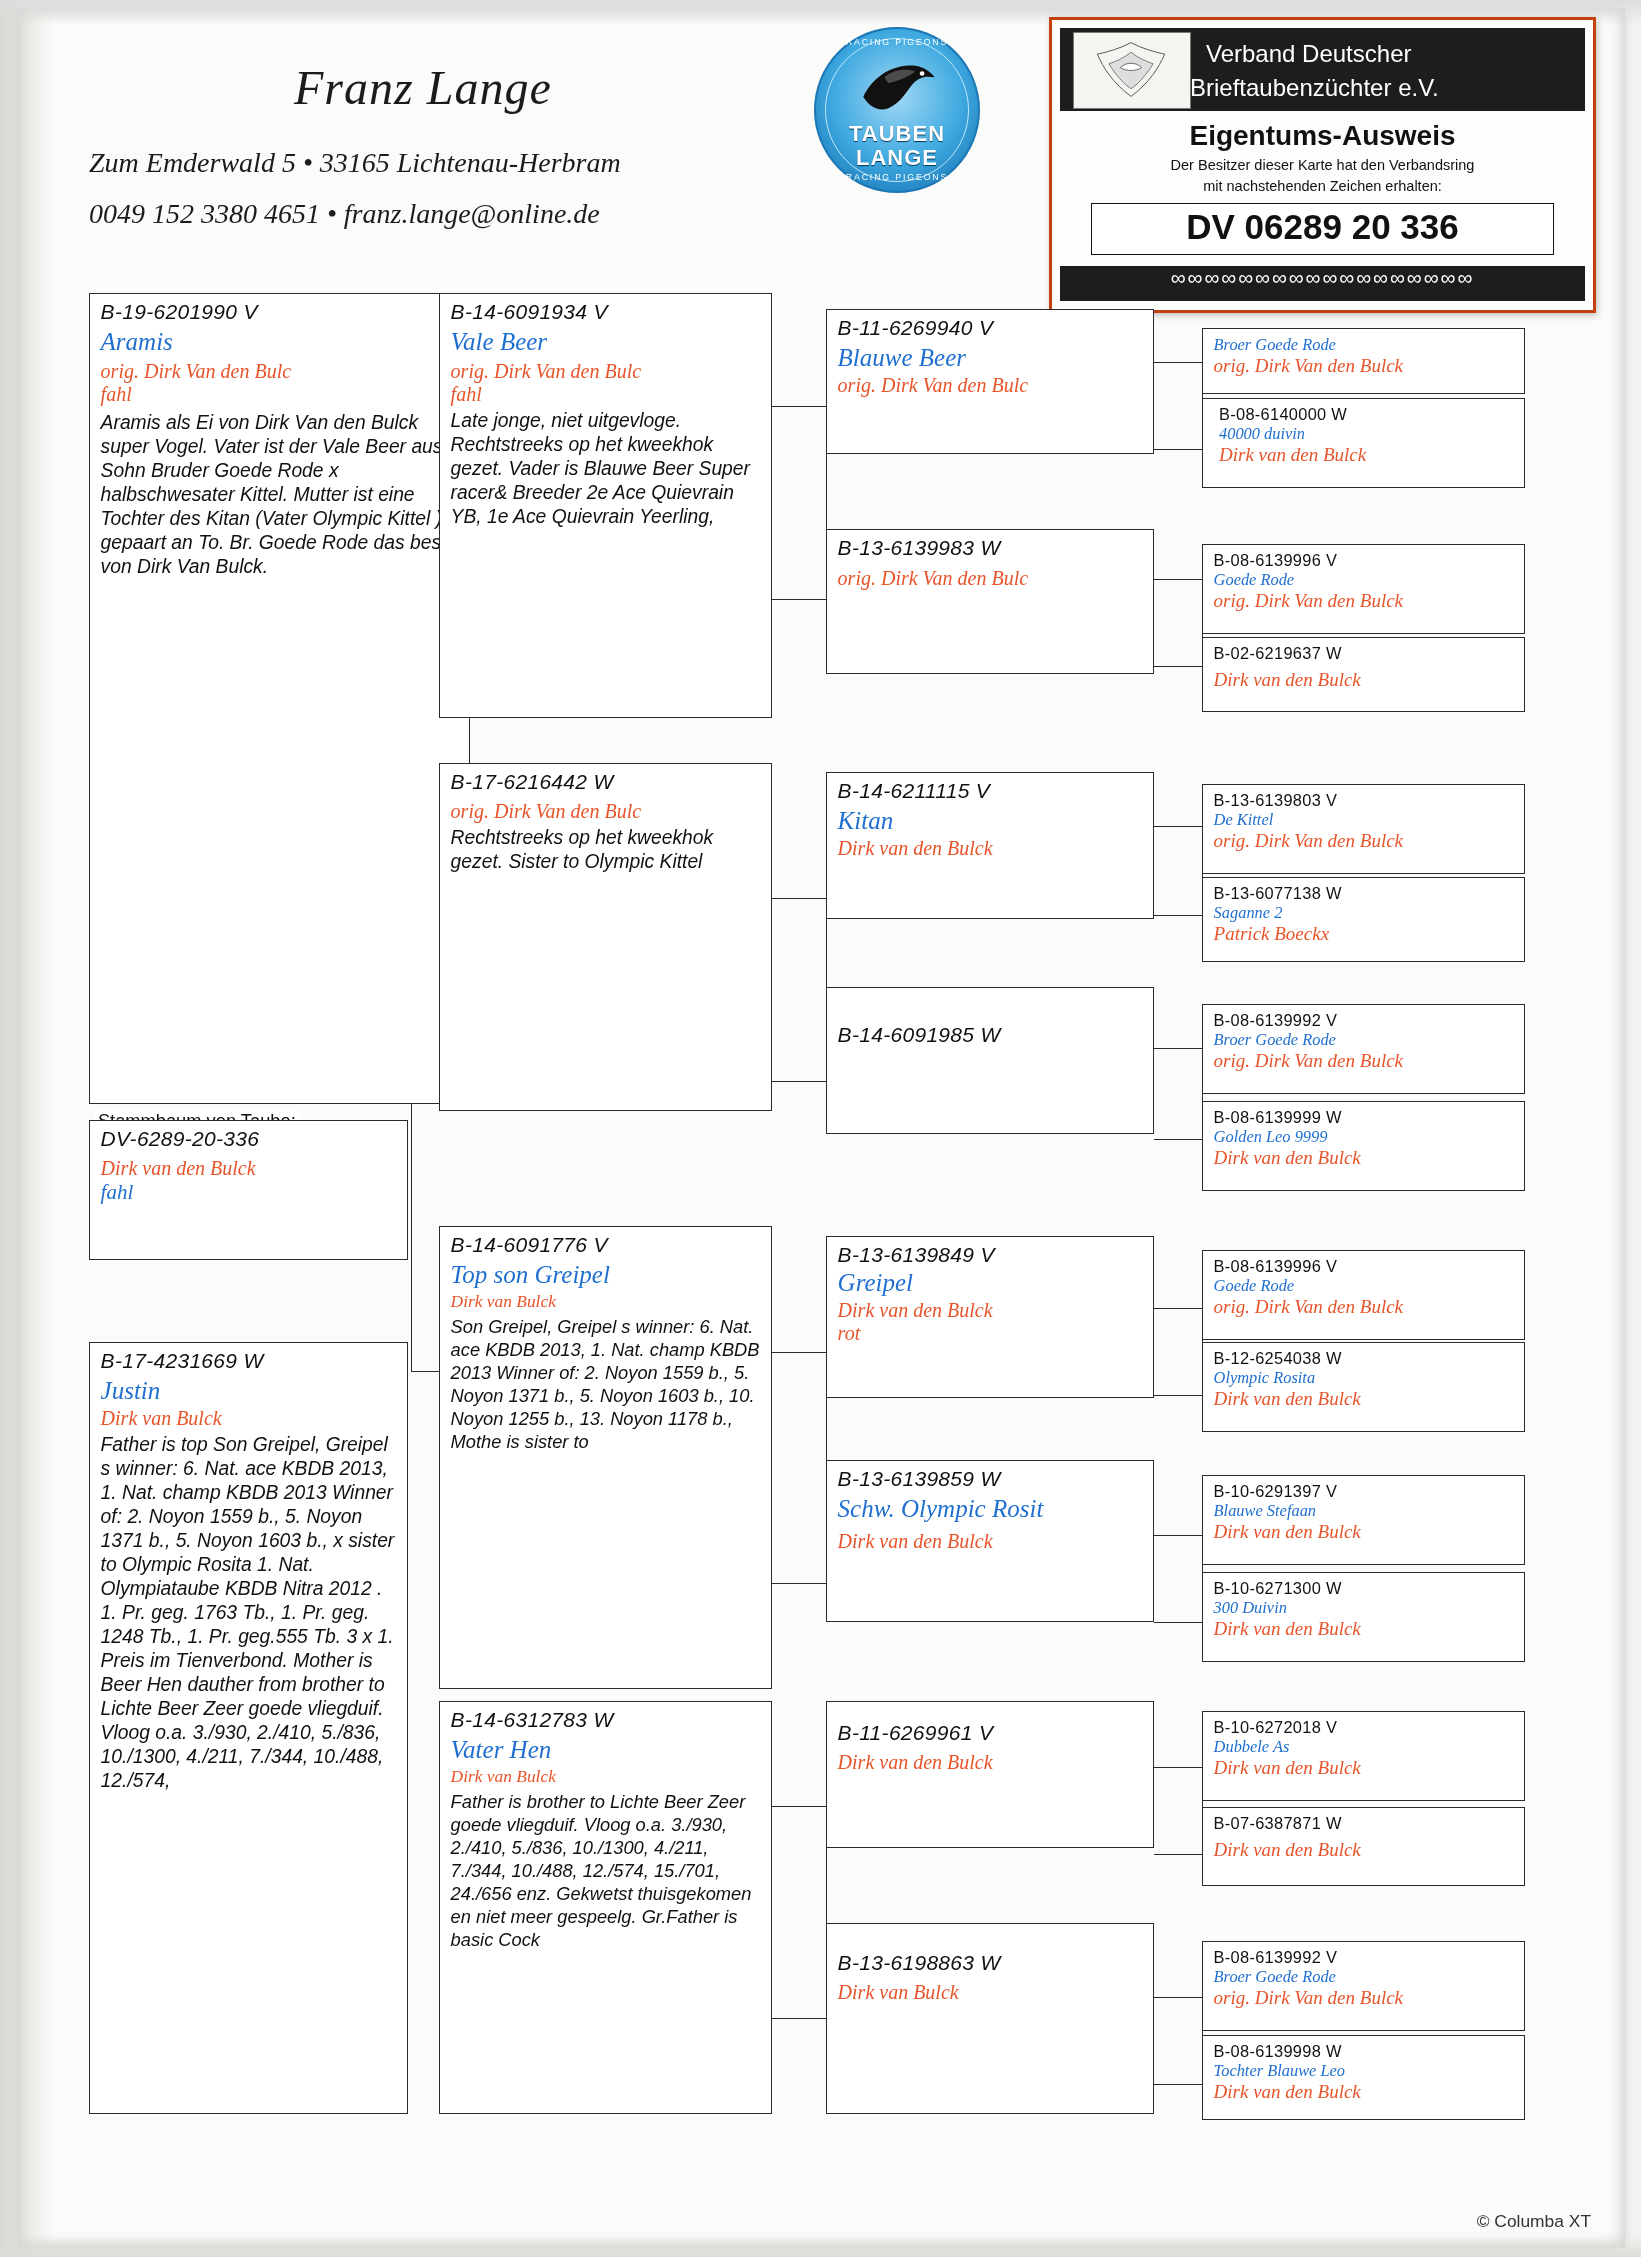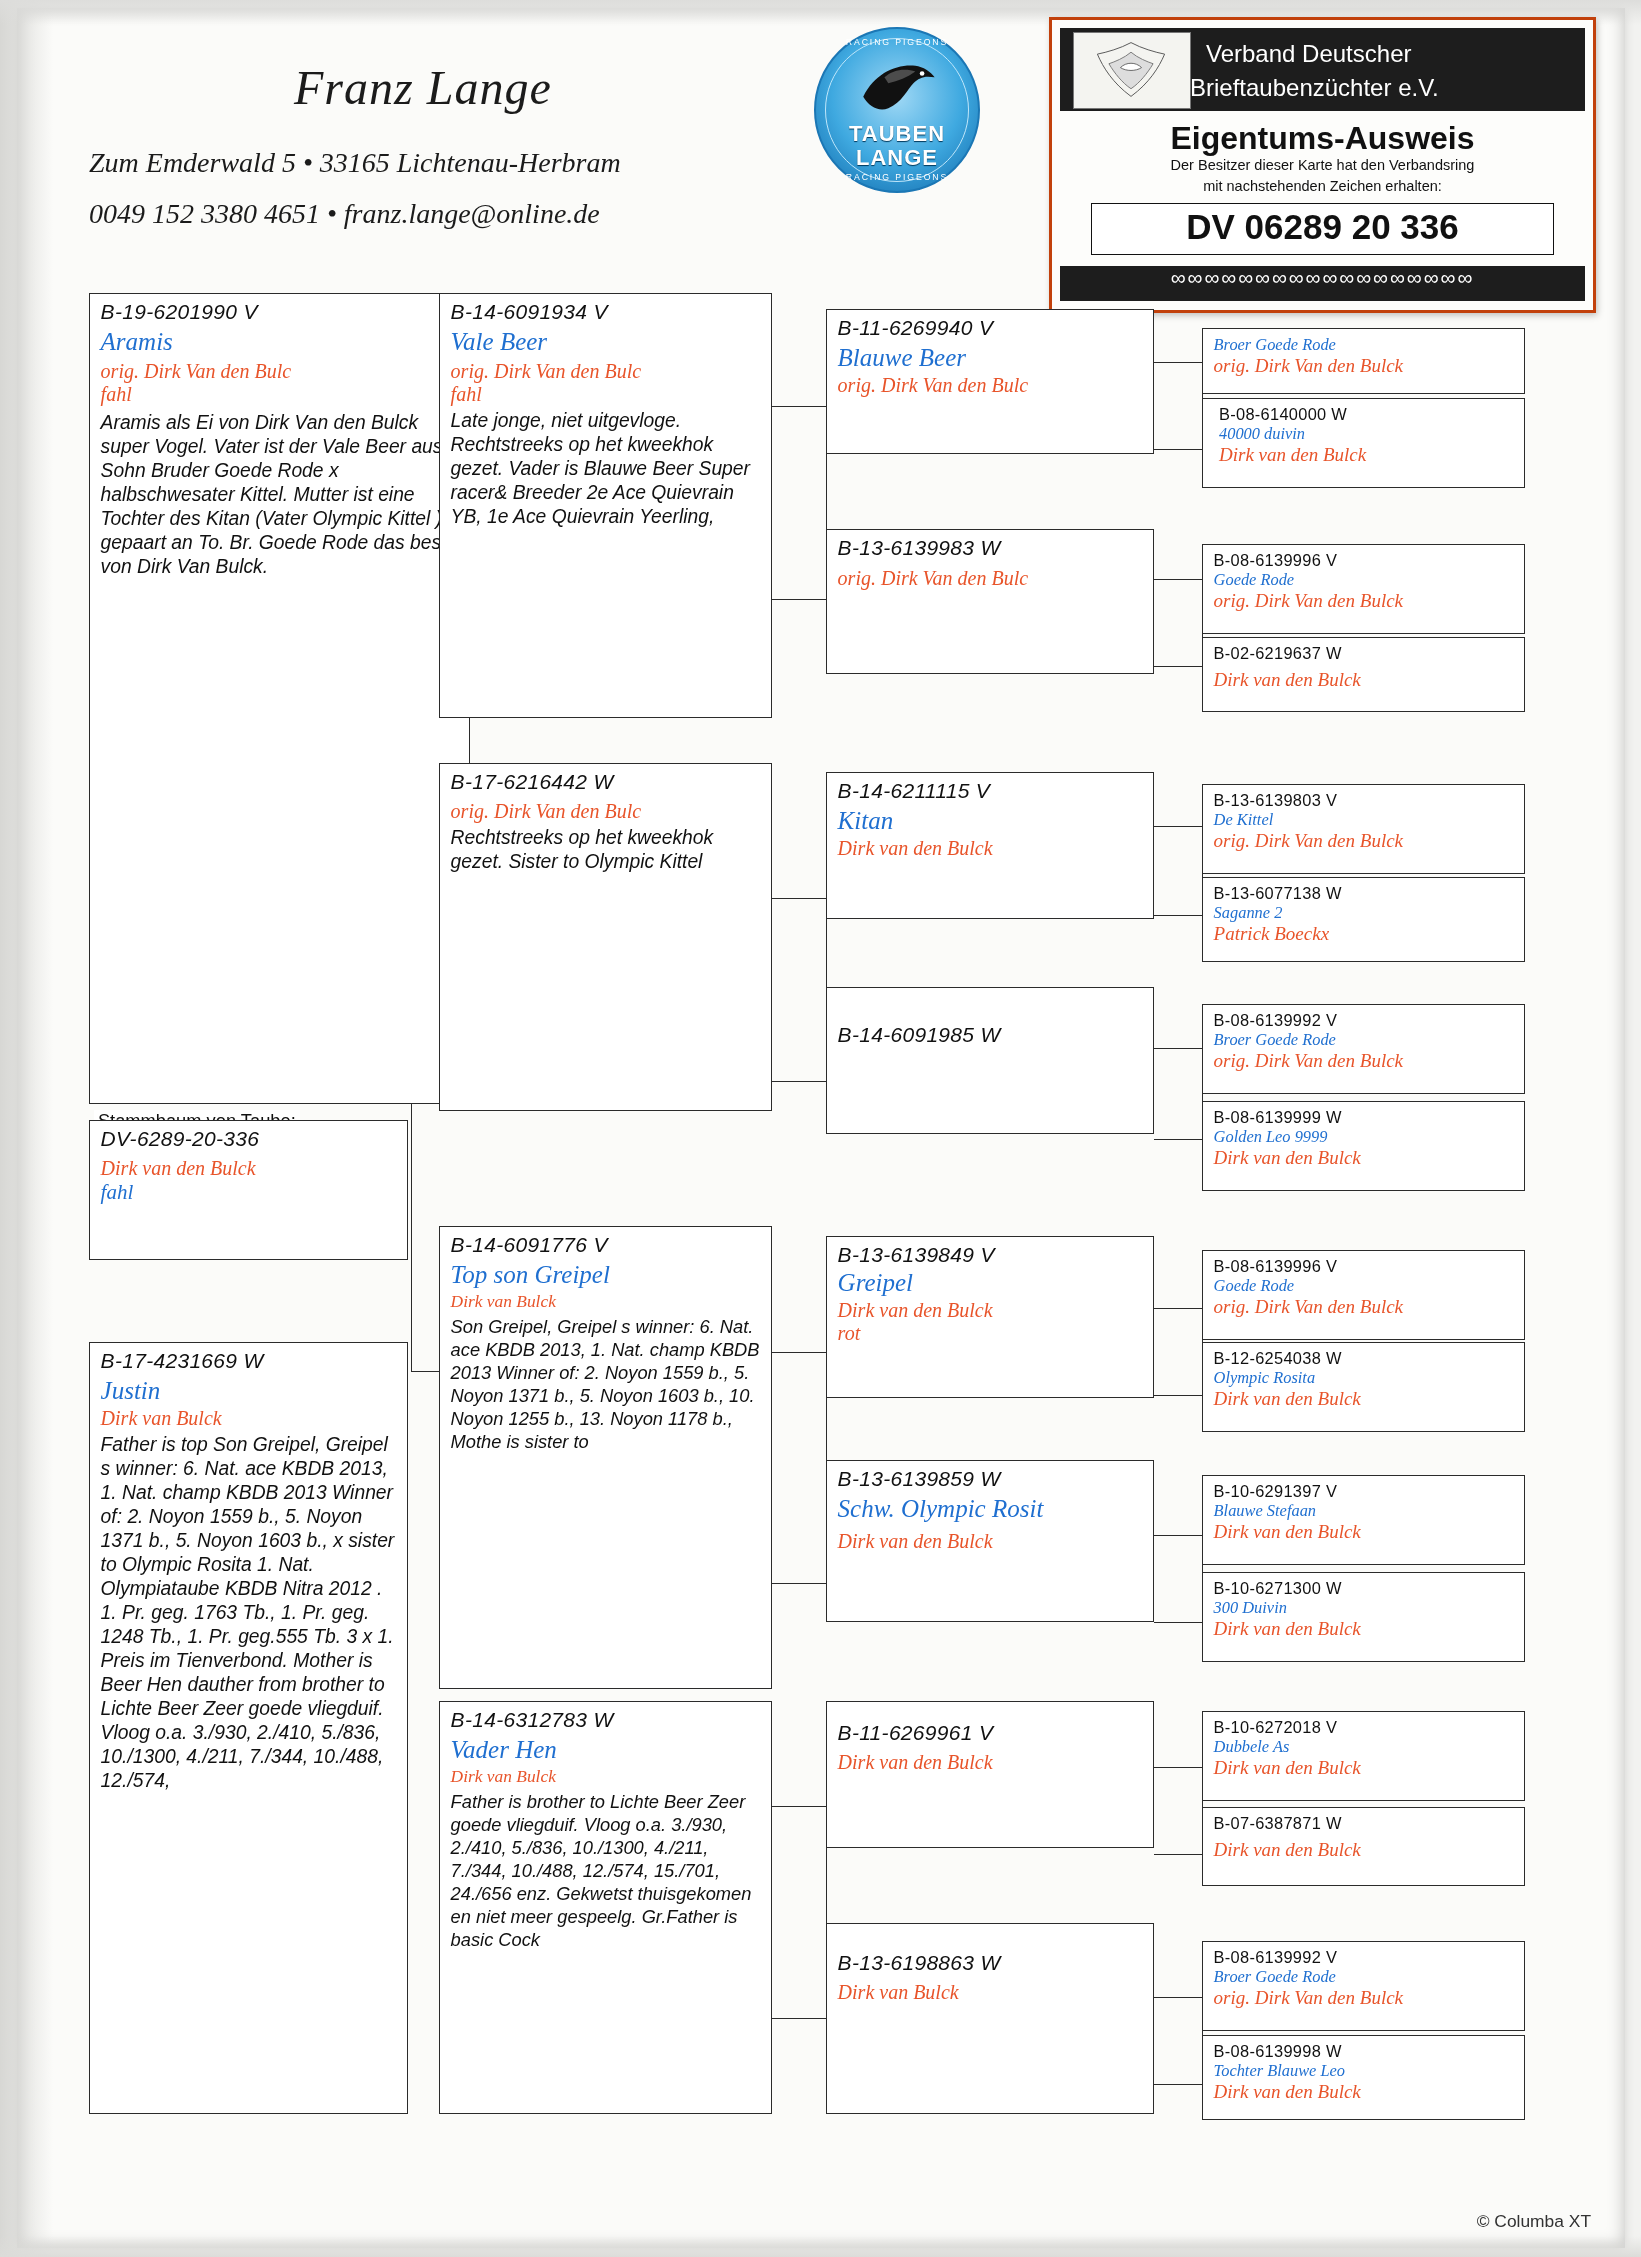--- a/index.html
+++ b/index.html
@@ -27,21 +27,21 @@
   .logo .arc{position:absolute;left:0;right:0;top:7.7px;text-align:center;color:#fff;font-size:8.7px;letter-spacing:1.9px;}
   .logo .arcb{position:absolute;left:0;right:0;bottom:8.7px;text-align:center;color:#fff;font-size:8.7px;letter-spacing:1.9px;}
 
   
   .card{position:absolute;left:1049px;top:17.4px;width:541px;height:290px;background:#fdfdfb;
         border:3px solid #c2410c;box-shadow:1.9px 2.9px 6.8px rgba(0,0,0,.25);}
   .card .bar{position:absolute;left:7.7px;top:7.7px;right:7.7px;height:83px;background:#1d1d1d;}
   .card .vdb1{position:absolute;left:154px;top:19.3px;color:#fff;font-size:24px;}
   .card .vdb2{position:absolute;left:138px;top:54px;color:#fff;font-size:24px;}
   .card .eag{position:absolute;left:21px;top:11.6px;width:116px;height:75px;background:#f4f4f0;border:1px solid #777;}
-  .card .title{position:absolute;left:0;right:0;top:100px;text-align:center;font-weight:bold;font-size:32px;color:#111;}
+  .card .title{position:absolute;left:0;right:0;top:100px;text-align:center;font-weight:bold;font-size:28px;color:#111;}
   .card .sub1{position:absolute;left:0;right:0;top:137px;text-align:center;font-size:14.5px;color:#111;}
   .card .sub2{position:absolute;left:0;right:0;top:158px;text-align:center;font-size:14.5px;color:#111;}
   .card .ringbox{position:absolute;left:39px;top:183px;right:39px;height:50px;border:1.9px solid #111;background:#fff;}
   .card .ringno{position:absolute;left:0;right:0;top:187px;text-align:center;font-size:35px;font-weight:bold;color:#111;}
   .card .orn{position:absolute;left:7.7px;right:7.7px;top:246px;height:35px;background:#1d1d1d;color:#fff;
              font-size:21px;letter-spacing:1.9px;text-align:center;overflow:hidden;}
 
   
   .box{position:absolute;border:1px solid #2b2b2b;background:#ffffff;box-sizing:border-box;padding:5.8px 8.7px 3.9px 10.6px;overflow:hidden;}
   .ln{display:block;}
@@ -195,21 +195,21 @@
 
   <div class="box" style="left:439px;top:1226px;width:333px;height:463px;">
     <span class="ln id">B-14-6091776 V</span>
     <span class="ln nm" style="margin-top:3.9px;">Top son Greipel</span>
     <span class="ln rd sm" style="margin-top:1.9px;">Dirk  van Bulck</span>
     <span class="ln note sm" style="margin-top:3.9px;">Son Greipel, Greipel s winner: 6. Nat. ace KBDB 2013, 1. Nat. champ KBDB 2013 Winner of: 2. Noyon 1559 b., 5. Noyon 1371 b., 5. Noyon 1603 b., 10. Noyon 1255 b., 13. Noyon 1178 b., Mothe is sister to</span>
   </div>
 
   <div class="box" style="left:439px;top:1701px;width:333px;height:413px;">
     <span class="ln id">B-14-6312783 W</span>
-    <span class="ln nm" style="margin-top:3.9px;">Vader Hen</span>
+    <span class="ln nm" style="margin-top:3.9px;">Vater Hen</span>
     <span class="ln rd sm" style="margin-top:1.9px;">Dirk  van Bulck</span>
     <span class="ln note sm" style="margin-top:3.9px;">Father is brother to Lichte Beer Zeer goede vliegduif. Vloog o.a. 3./930, 2./410, 5./836, 10./1300, 4./211, 7./344, 10./488, 12./574, 15./701, 24./656 enz. Gekwetst thuisgekomen en niet meer gespeelg. Gr.Father is basic Cock</span>
   </div>
 
   <div class="box" style="left:826px;top:309px;width:328px;height:145px;">
     <span class="ln id">B-11-6269940 V</span>
     <span class="ln nm" style="margin-top:3.9px;">Blauwe Beer</span>
     <span class="ln rd" style="margin-top:1.9px;">orig. Dirk Van den  Bulc</span>
   </div>
   <div class="box" style="left:826px;top:529px;width:328px;height:145px;">

